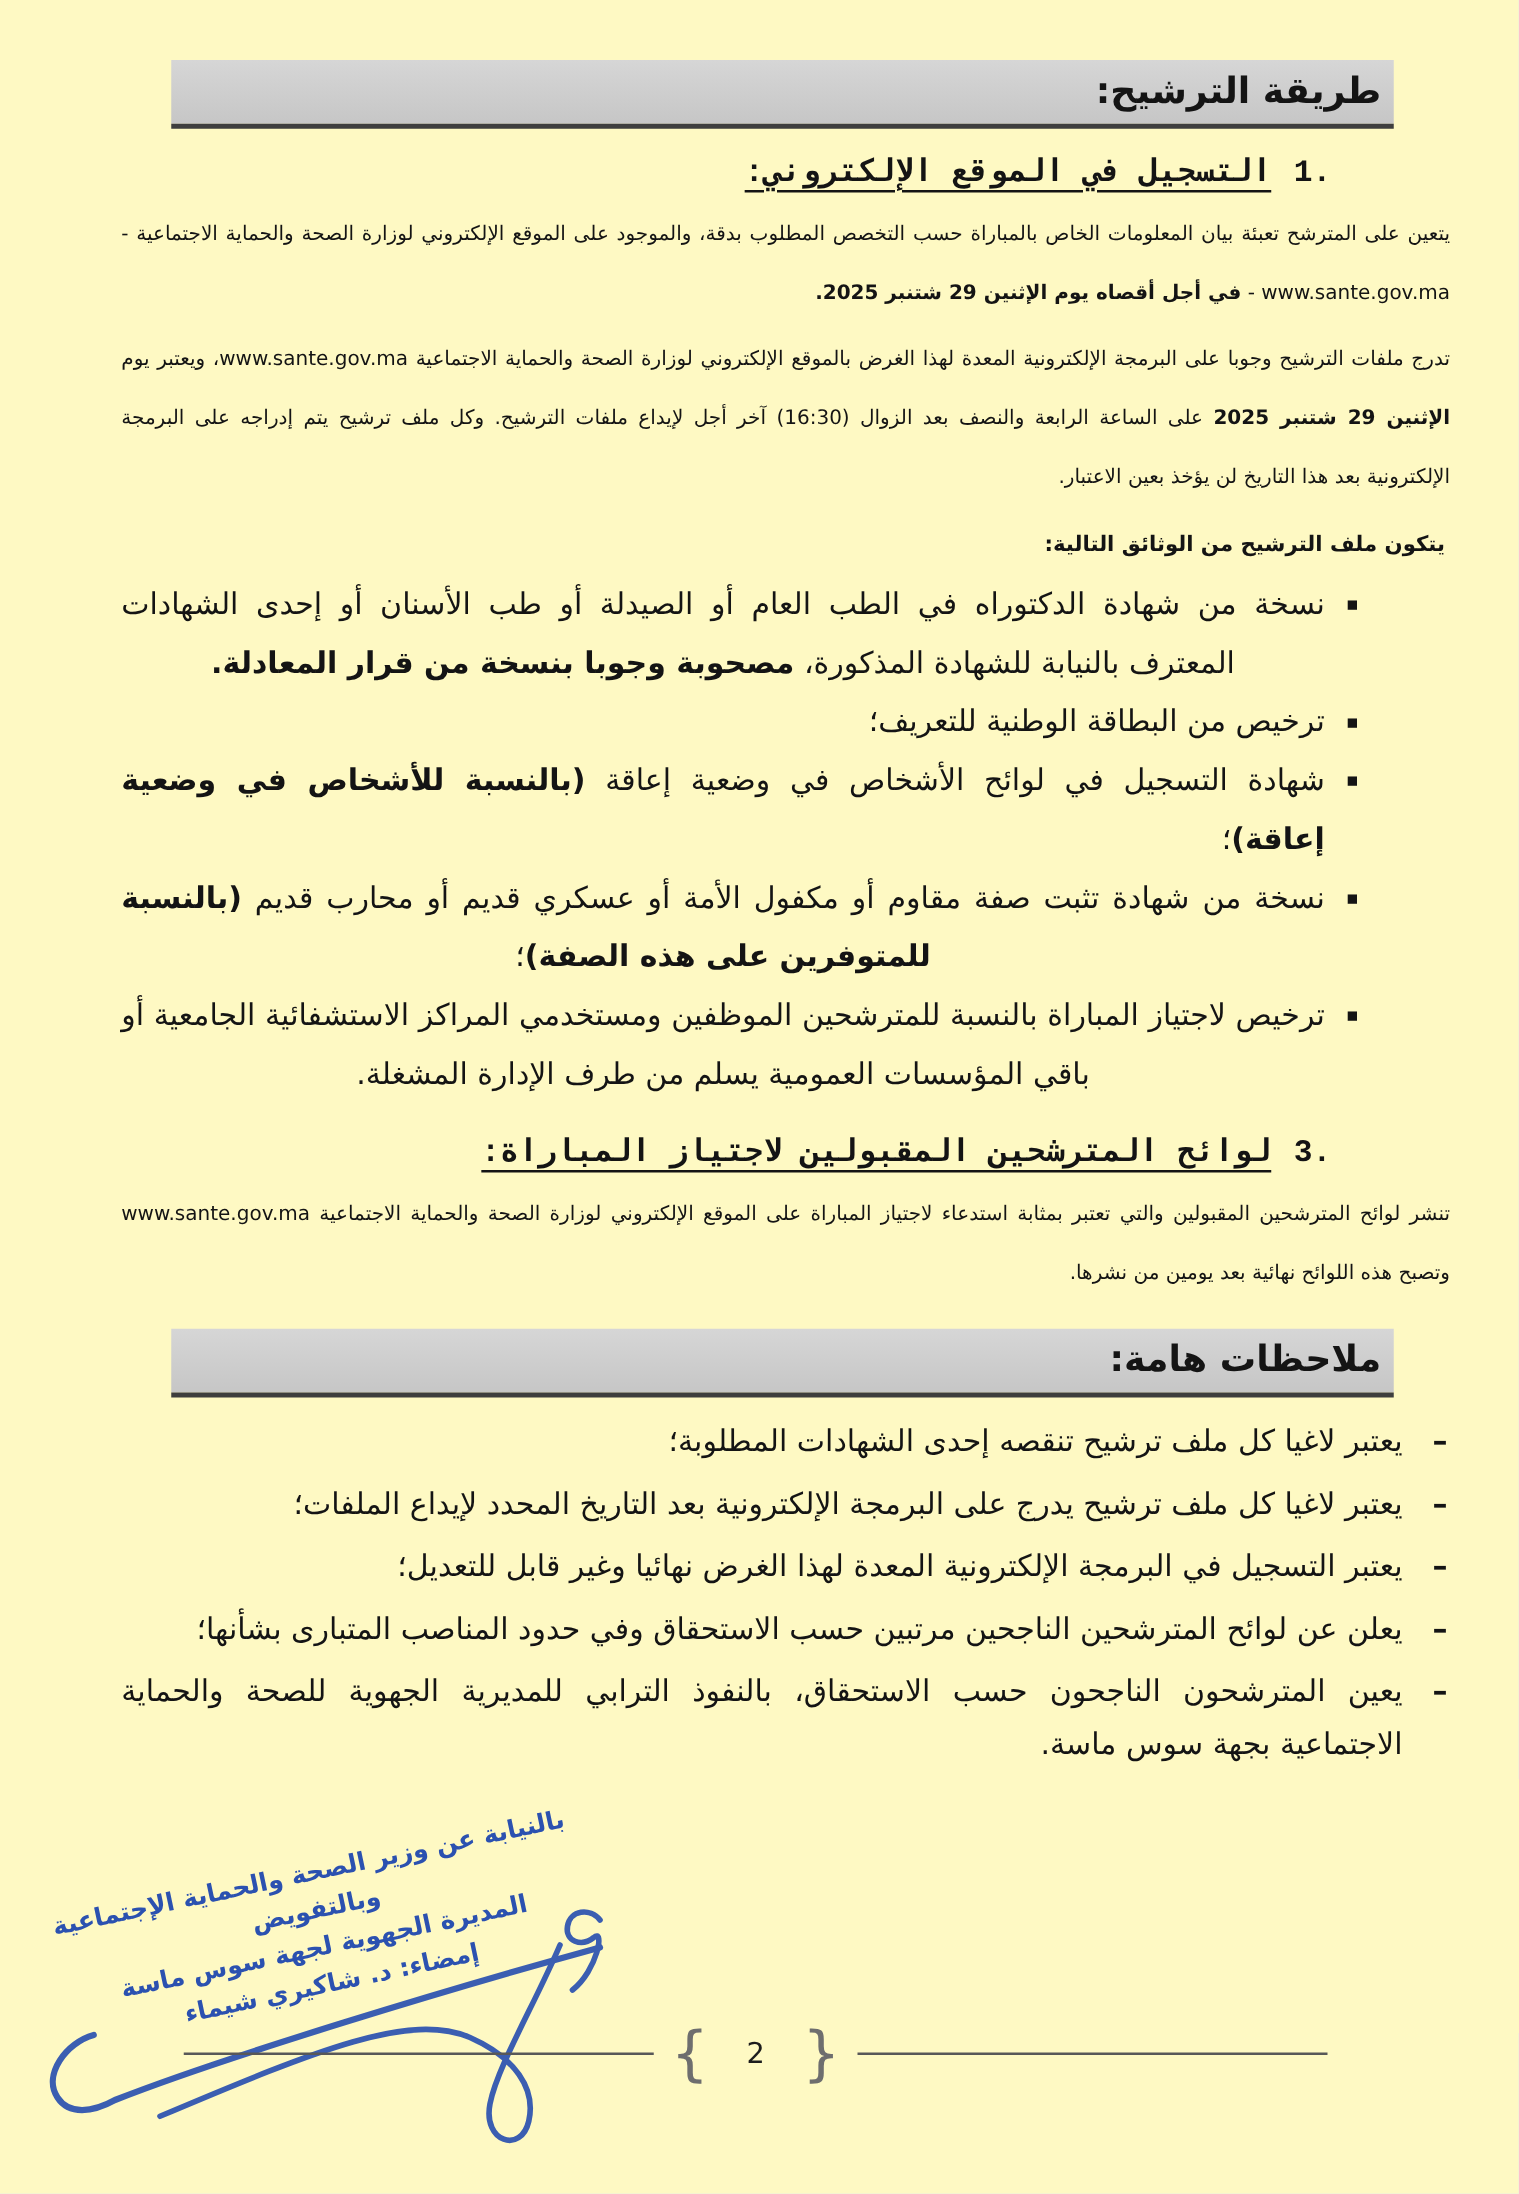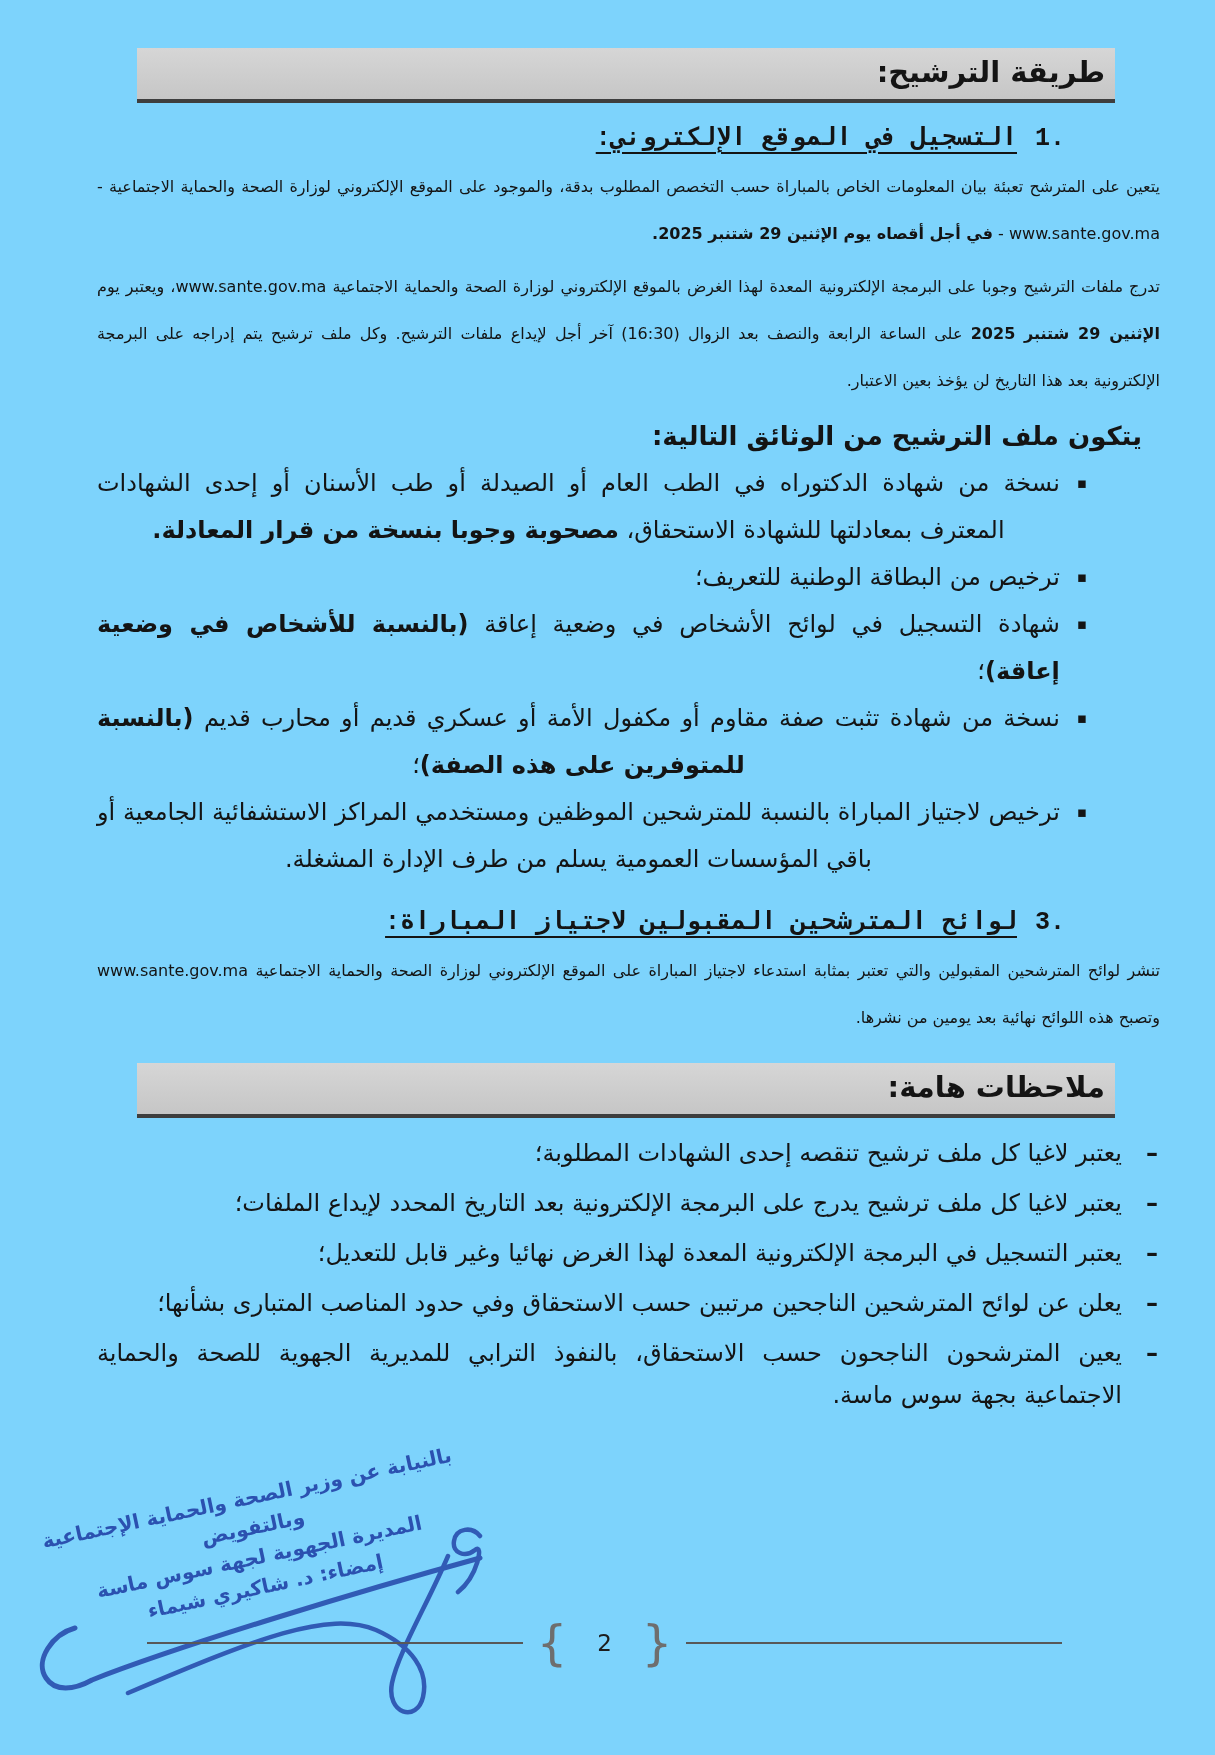--- a/index.html
+++ b/index.html
@@ -1,36 +1,36 @@
 <!DOCTYPE html>
 <html lang="ar" dir="rtl"><head>
 <meta charset="utf-8">
 <style>
   html,body{margin:0;padding:0;background:#e9e9e9;}
   .page{
     position:relative;width:1215px;height:1755px;margin:0 auto;
-    background:#7dd3fc;color:#141414;overflow:hidden;
+    background:#fef9c3;color:#141414;overflow:hidden;
     font-family:"DejaVu Sans","Liberation Sans",sans-serif;
     direction:rtl;
   }
   .content{position:absolute;top:48px;left:97px;right:55px;}
   .rule-bar{
     background:linear-gradient(180deg,#d6d6d6,#c6c6c6);
     border-bottom:4px solid #3e3e3e;
     margin:0 45px 0 40px;
     padding:6px 10px 9px;
     font-size:29px;font-weight:bold;line-height:36px;
   }
   .intro{margin:24px 0 0;font-size:24px;line-height:40px;}
   .num-heading{margin:18px 95px 2px 0;font-size:25px;font-weight:bold;line-height:36px;font-family:Liberation Mono, monospace;}
   .num-heading .num{display:inline-block;margin-left:18px;}
   .num-heading .hd-text{text-decoration:underline;text-decoration-thickness:2px;text-underline-offset:7px;}
   .para{margin:6px 0 0;font-size:16px;line-height:47px;text-align:justify;}
   .para .b,.b{font-weight:bold;}
-  .docs-title{margin:12px 18px 4px;font-size:26px;font-weight:bold;line-height:40px;}
+  .docs-title{margin:12px 4px 4px;font-size:17px;font-weight:bold;line-height:40px;}
   .doc-item{display:flex;gap:17px;margin:0 73px 0 0;font-size:24px;}
   .doc-item .bullet{flex:none;font-size:15px;line-height:47px;}
   .doc-item .txt{flex:1;text-align:justify;line-height:47px;}
   .doc-item.center-last .txt{text-align-last:center;}
   .note-item{display:flex;gap:24px;margin:8px 2px 0 0;font-size:24px;}
   .note-item .dash{flex:none;line-height:42px;font-weight:bold;}
   .note-item .txt{flex:1;text-align:justify;line-height:42px;}
   .bar-notes{margin-top:22px;}
   .notes-wrap{margin-top:14px;}
   
@@ -64,21 +64,21 @@
       <span class="num" dir="ltr">1.</span><span class="hd-text">التسجيل في الموقع الإلكتروني:</span>
     </div>
     <p class="para"><span>يتعين على المترشح تعبئة بيان المعلومات الخاص بالمباراة حسب التخصص المطلوب بدقة، والموجود على الموقع الإلكتروني لوزارة الصحة والحماية الاجتماعية - </span><span>www.sante.gov.ma</span><span> - </span><span class="b">في أجل أقصاه يوم الإثنين 29 شتنبر 2025.</span></p>
 
     <p class="para"><span>تدرج ملفات الترشيح وجوبا على البرمجة الإلكترونية المعدة لهذا الغرض بالموقع الإلكتروني لوزارة الصحة والحماية الاجتماعية </span><span>www.sante.gov.ma</span><span>، ويعتبر يوم </span><span class="b">الإثنين 29 شتنبر 2025</span><span> على الساعة الرابعة والنصف بعد الزوال (16:30) آخر أجل لإيداع ملفات الترشيح. وكل ملف ترشيح يتم إدراجه على البرمجة الإلكترونية بعد هذا التاريخ لن يؤخذ بعين الاعتبار.</span></p>
 
     <p class="docs-title">يتكون ملف الترشيح من الوثائق التالية:</p>
 
     <div class="doc-item center-last">
       <span class="bullet">▪</span>
-      <span class="txt"><span>نسخة من شهادة الدكتوراه في الطب العام أو الصيدلة أو طب الأسنان أو إحدى الشهادات المعترف بمعادلتها للشهادة الاستحقاق، </span><span class="b">مصحوبة وجوبا بنسخة من قرار المعادلة.</span></span>
+      <span class="txt"><span>نسخة من شهادة الدكتوراه في الطب العام أو الصيدلة أو طب الأسنان أو إحدى الشهادات المعترف بالنيابة للشهادة المذكورة، </span><span class="b">مصحوبة وجوبا بنسخة من قرار المعادلة.</span></span>
     </div>
     <div class="doc-item">
       <span class="bullet">▪</span>
       <span class="txt"><span>ترخيص من البطاقة الوطنية للتعريف؛</span></span>
     </div>
     <div class="doc-item">
       <span class="bullet">▪</span>
       <span class="txt"><span>شهادة التسجيل في لوائح الأشخاص في وضعية إعاقة </span><span class="b">(بالنسبة للأشخاص في وضعية إعاقة)</span><span>؛</span></span>
     </div>
     <div class="doc-item center-last">

